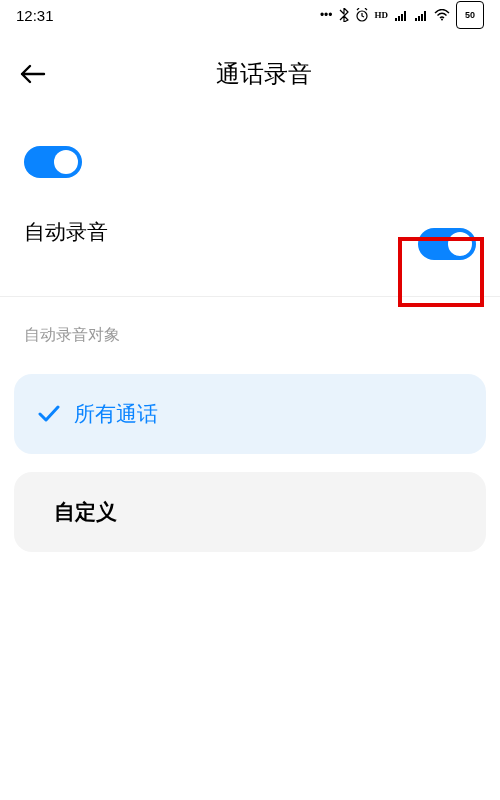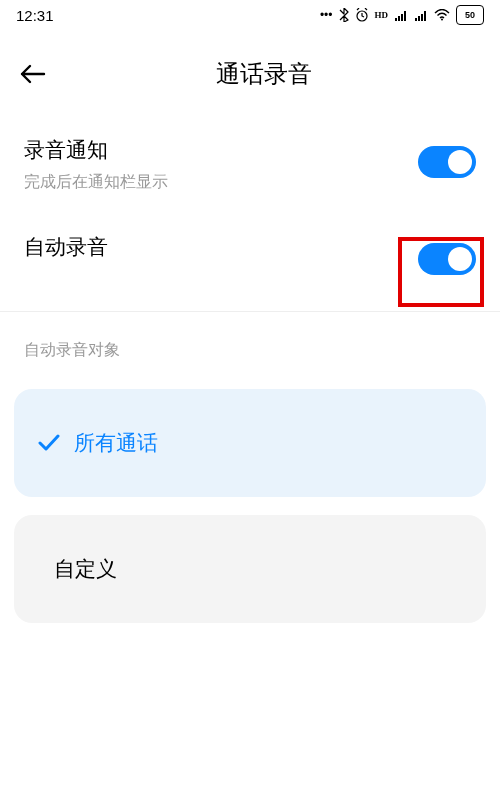--- a/index.html
+++ b/index.html
@@ -22,21 +22,21 @@
       font-weight: 500;
       text-align: right;
     }
     .status-left { display: flex; align-items: center; gap: 4px; }
     .status-right { display: flex; align-items: center; gap: 6px; font-size: 12px; }
     .status-right svg { display: block; }
     .battery-box {
       border: 1.3px solid #000;
       border-radius: 4px;
       width: 28px;
-      height: 20px;
+      height: 28px;
       display: flex;
       align-items: center;
       justify-content: center;
       font-size: 9px;
       font-weight: 600;
       position: relative;
     }
     .header {
       display: flex;
       align-items: center;
@@ -106,36 +106,36 @@
       margin: 14px 0 0 0;
     }
     .section-label {
       font-size: 16px;
       color: #9a9a9a;
       padding: 28px 24px 28px 24px;
     }
     .options-area { padding: 0 14px; }
     .option-item {
       border-radius: 18px;
-      padding: 40px 24px;
+      padding: 26px 24px;
       margin-bottom: 18px;
       display: flex;
       align-items: center;
       gap: 14px;
       font-size: 21px;
     }
     .option-selected {
       background: #e9f3fc;
       color: #0a84ff;
       font-weight: 500;
     }
     .option-unselected {
       background: #f4f4f4;
       color: #000;
-      font-weight: 400;
+      font-weight: 700;
       padding-left: 40px;
     }
     .checkmark { color: #0a84ff; }
   </style>
 </head>
 <body>
 
 <div class="status-bar">
   <div class="status-left">
     <span>12:31</span>
@@ -170,24 +170,20 @@
 <div class="header">
   <div class="back-btn">
     <svg width="26" height="20" viewBox="0 0 26 20">
         <path d="M10 2 L2 10 L10 18 M2 10 H24" stroke="#000" stroke-width="2.4" fill="none" stroke-linecap="round" stroke-linejoin="round"></path>
       </svg>
   </div>
   <div class="page-title">通话录音</div>
 </div>
 
 <div class="setting-item">
-  <div class="setting-text">
-    <div class="setting-title">录音通知</div>
-    <div class="setting-sub">完成后在通知栏显示</div>
-  </div>
   <div class="toggle"></div>
 </div>
 
 <div class="setting-item">
   <div class="setting-text">
     <div class="setting-title">自动录音</div>
   </div>
   <div class="toggle"></div>
 </div>
 

